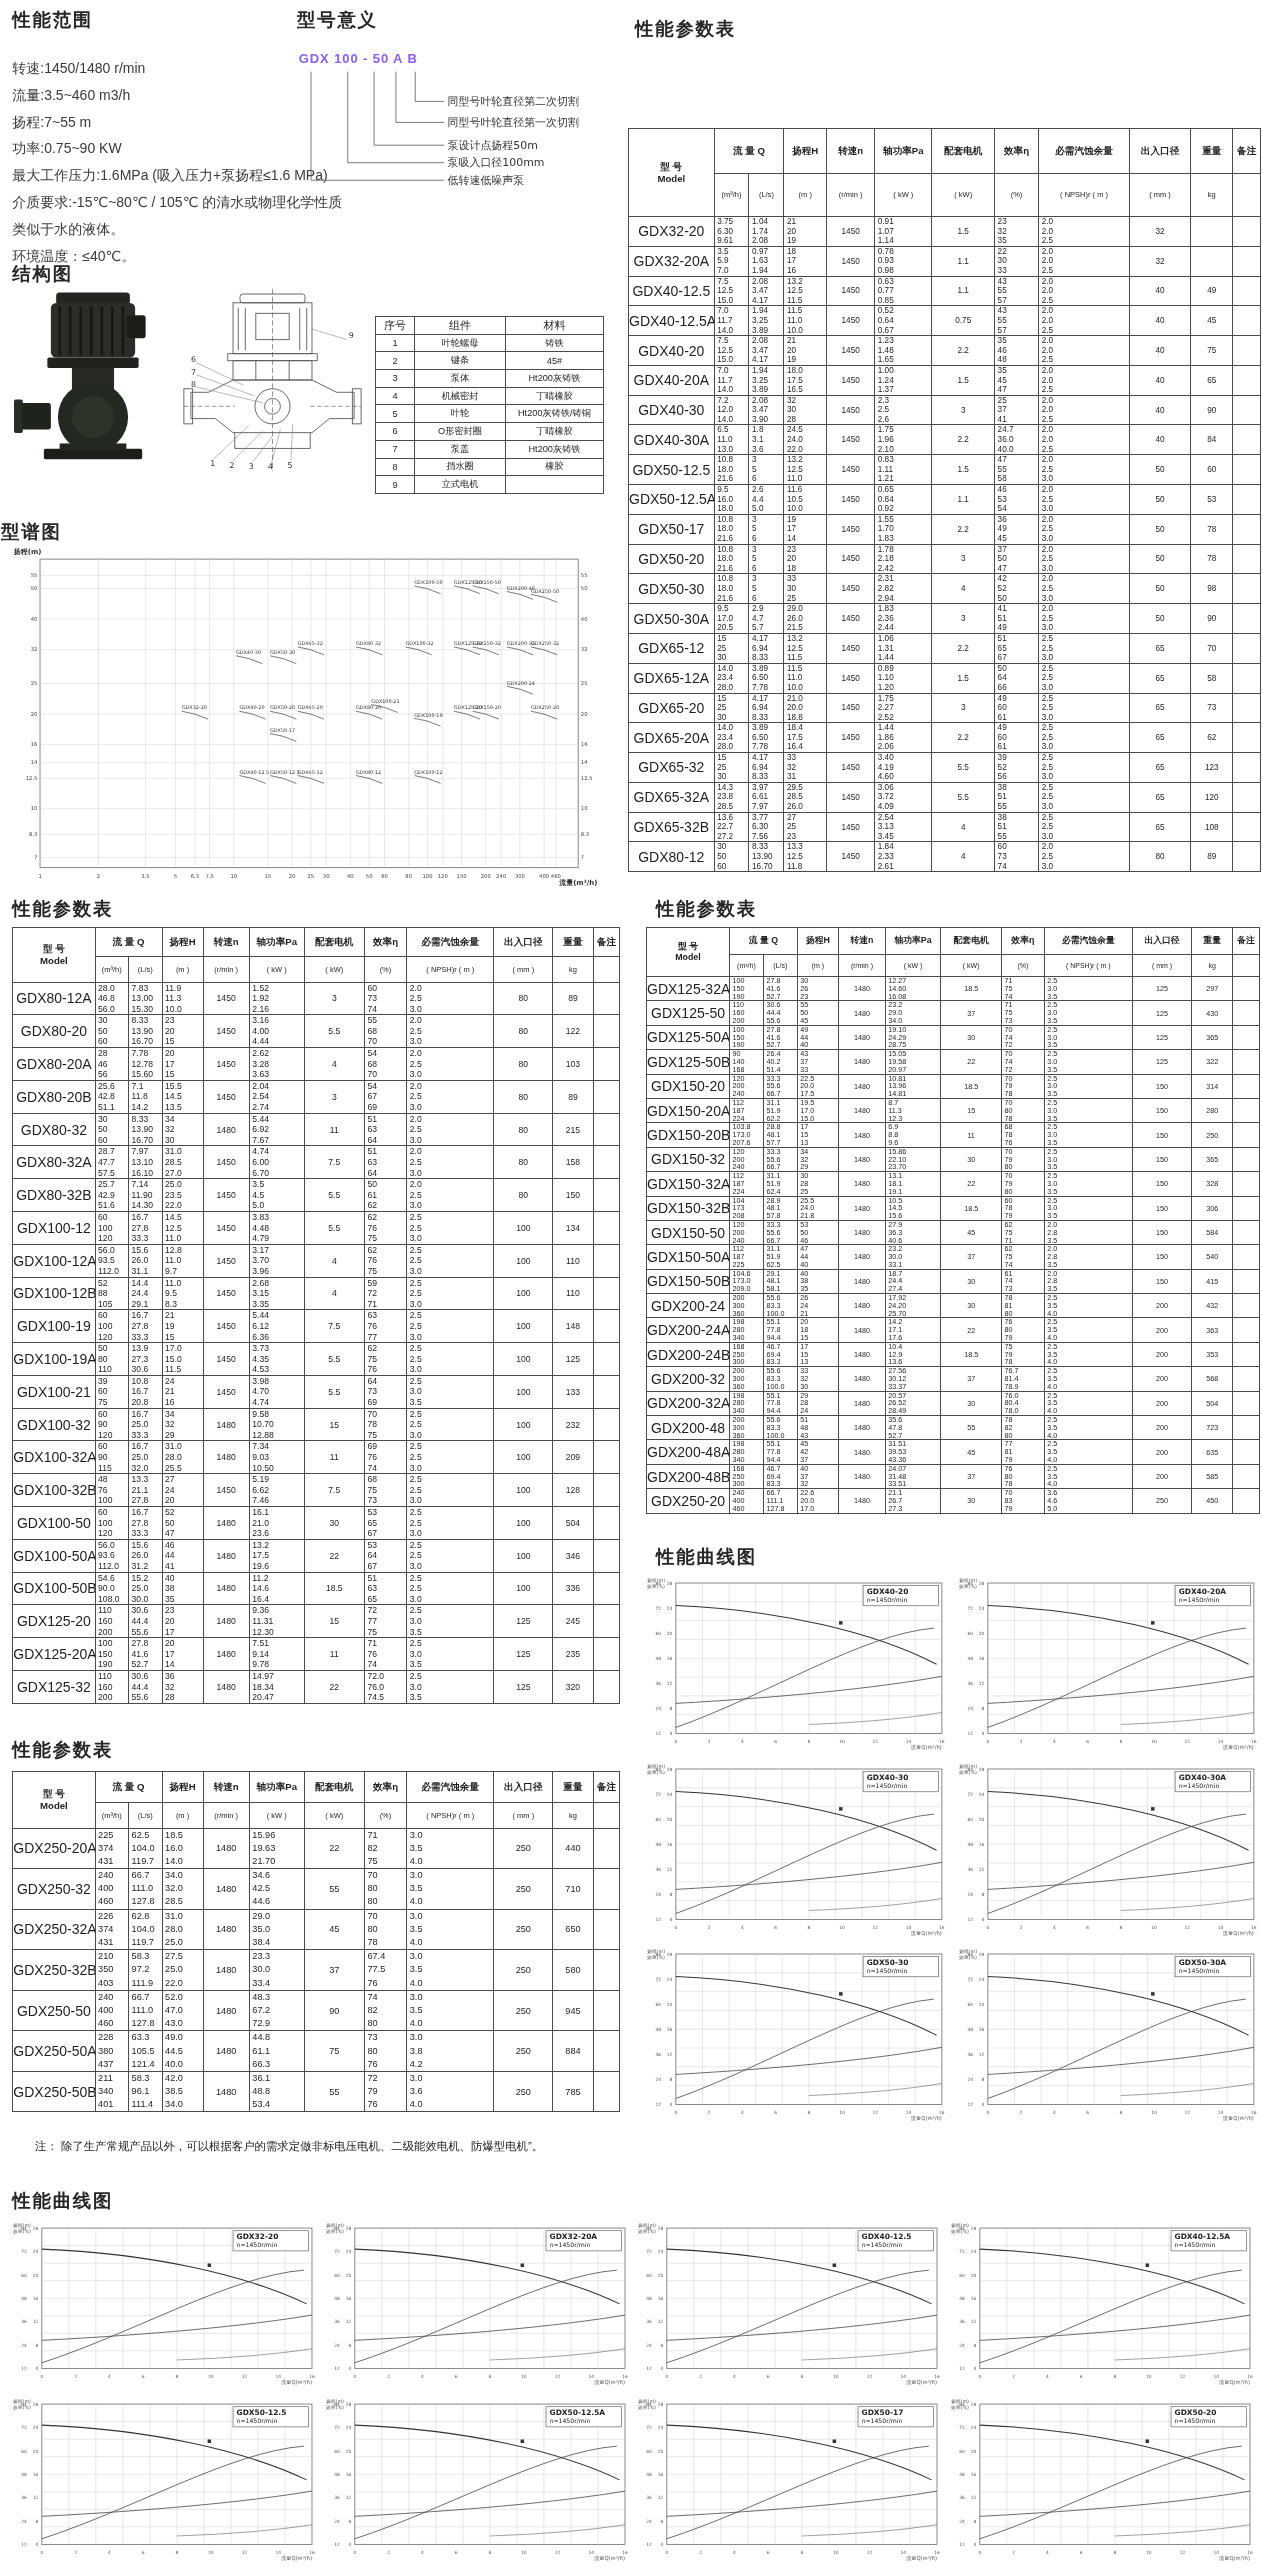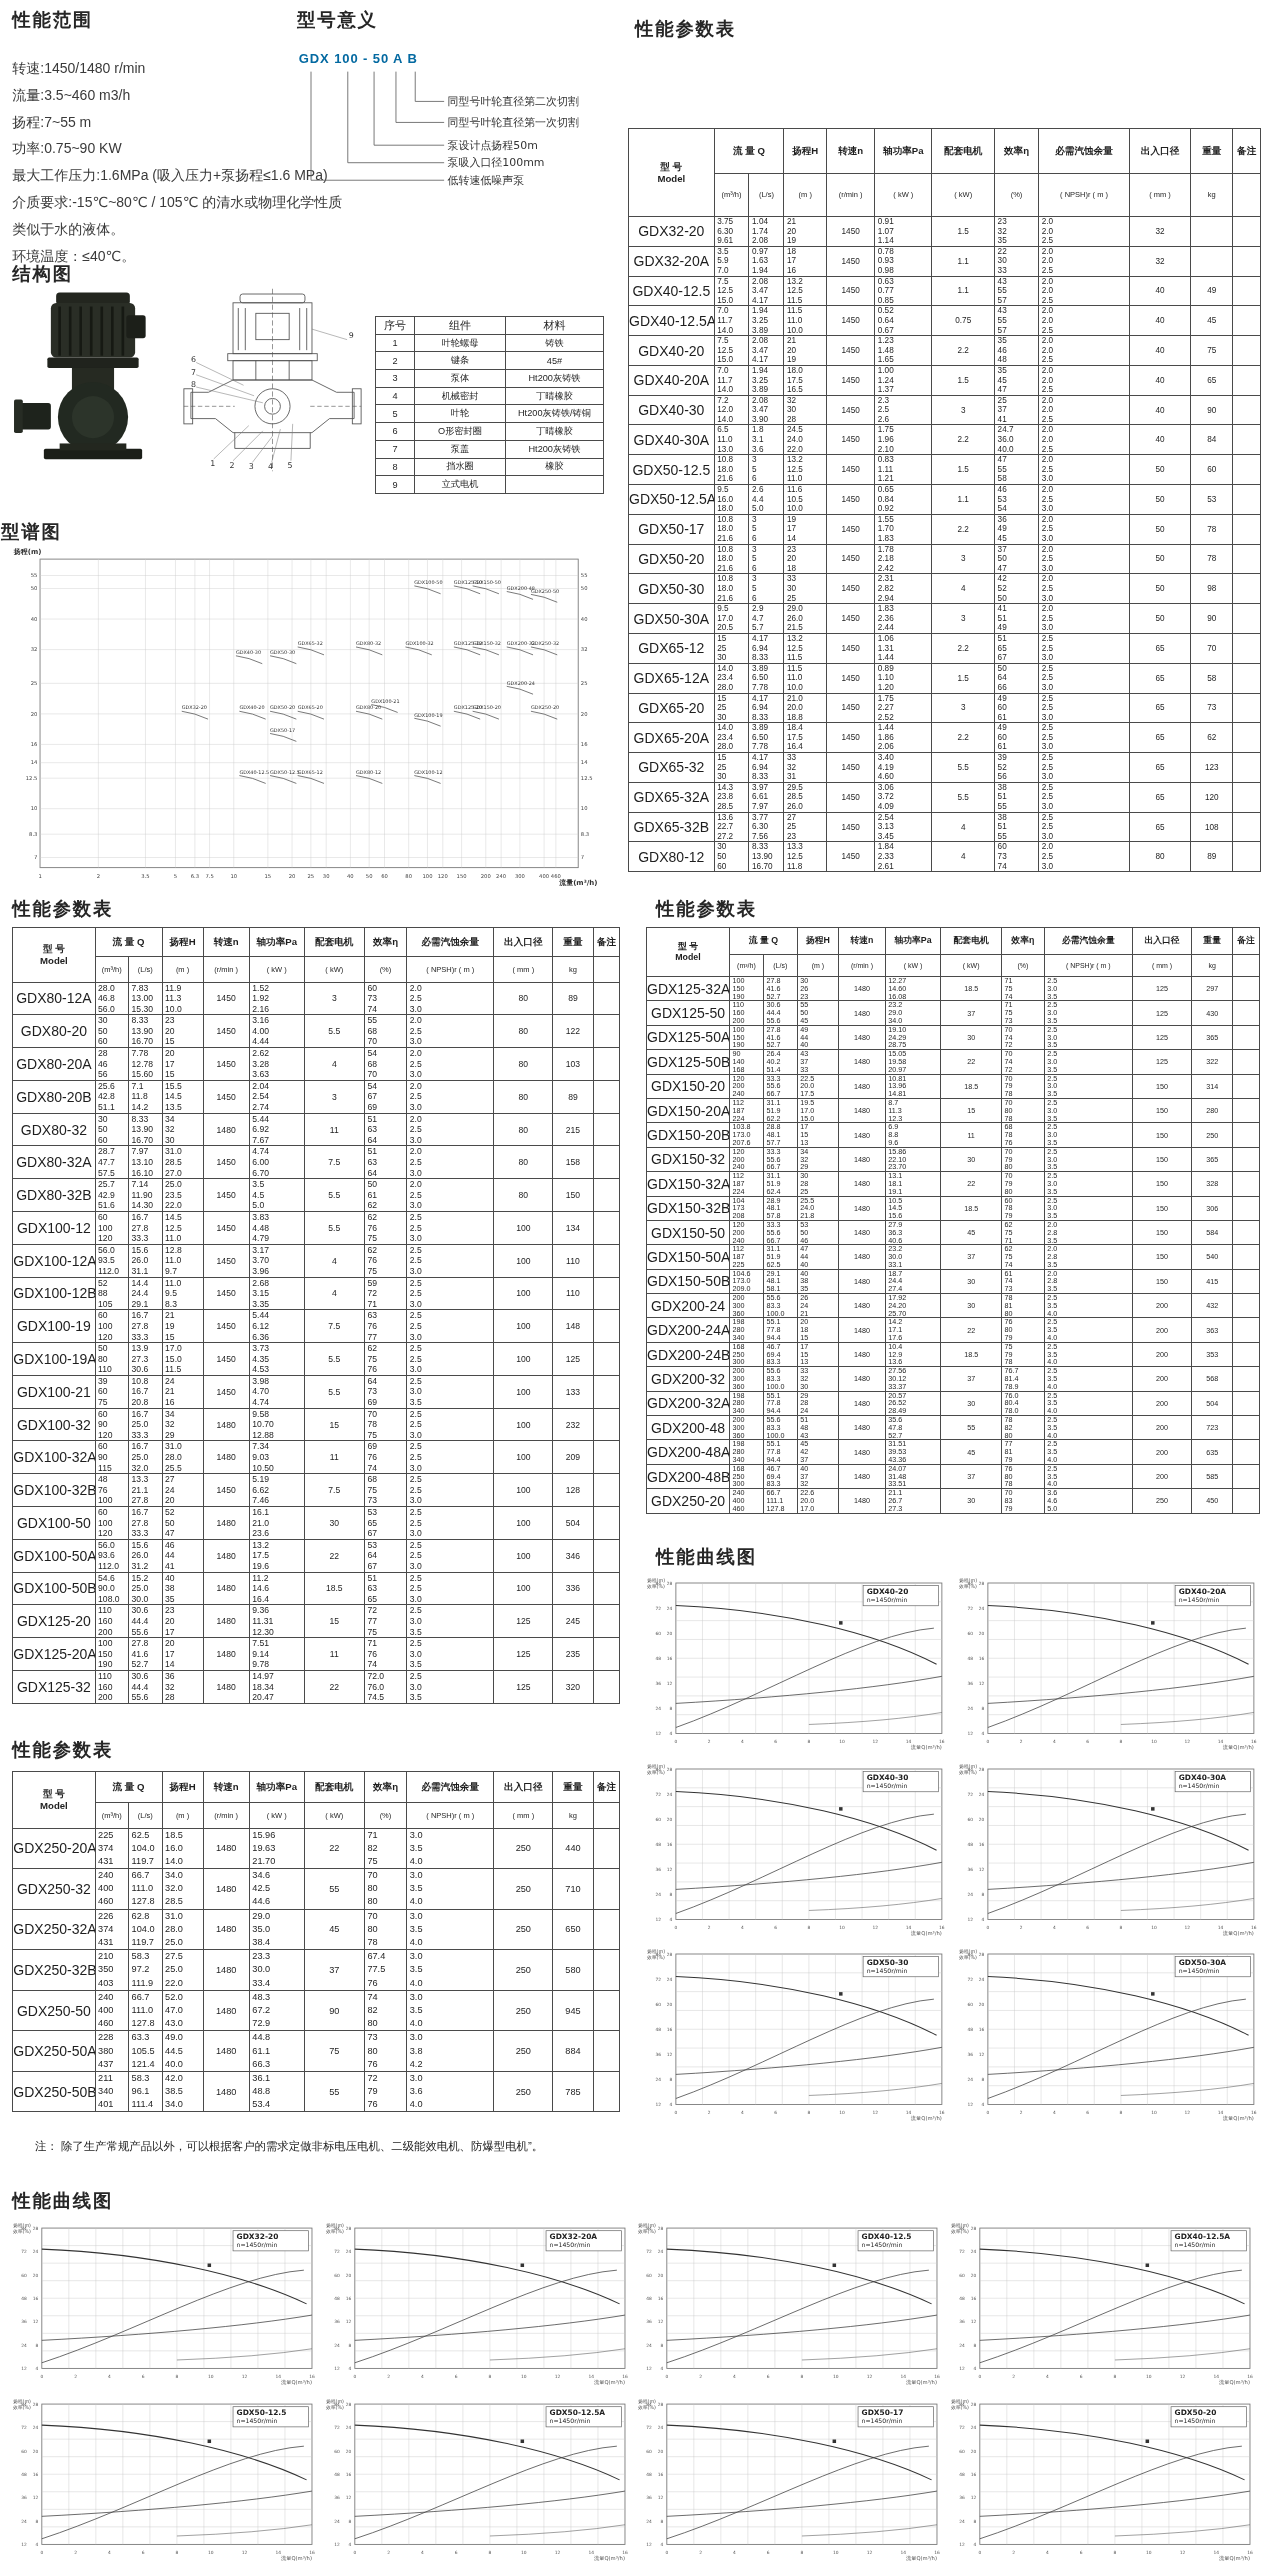--- a/index.html
+++ b/index.html
@@ -1,21 +1,21 @@
 <!DOCTYPE html>
 <html style="font-size:14px"><head>
 <meta charset="utf-8">
 <style>
   html,body{margin:0;padding:0}
   body{width:1262px;height:2576px;position:relative;background:#fff;
        font-family:"Liberation Sans","DejaVu Sans",sans-serif;color:#333;overflow:hidden}
   .abs{position:absolute}
   .sec-title{font-size:18.4px;font-weight:700;color:#262626;letter-spacing:1.8px}
   .spec-line{font-size:14px;color:#3a3a3a;margin-bottom:8.8px;white-space:nowrap}
-  .code-line{font-size:13px;font-weight:600;color:#0369a1;letter-spacing:0.9px}
+  .code-line{font-size:13px;font-weight:600;color:#8b5cf6;letter-spacing:0.9px}
   
   .ptable{width:100%;border-collapse:collapse;table-layout:fixed}
   .ptable th,.ptable td{border:0.9px solid #4a4a4a;text-align:center;padding:0;color:#1e1e1e;
        overflow:hidden;vertical-align:middle}
   .ptable th{font-size:9.6px;font-weight:700;line-height:11.4px}
   .ptable tr.u th{font-size:7.5px;font-weight:400}
   .ptable td.sl{text-align:left}
   .ptable td.sl div{padding-left:2.6px;white-space:nowrap}
   .ptable td.mod{font-size:inherit;white-space:nowrap}
   .tbl0 td{font-size:8.2px}.tbl0 td.sl div{height:9.6px;line-height:9.6px}

